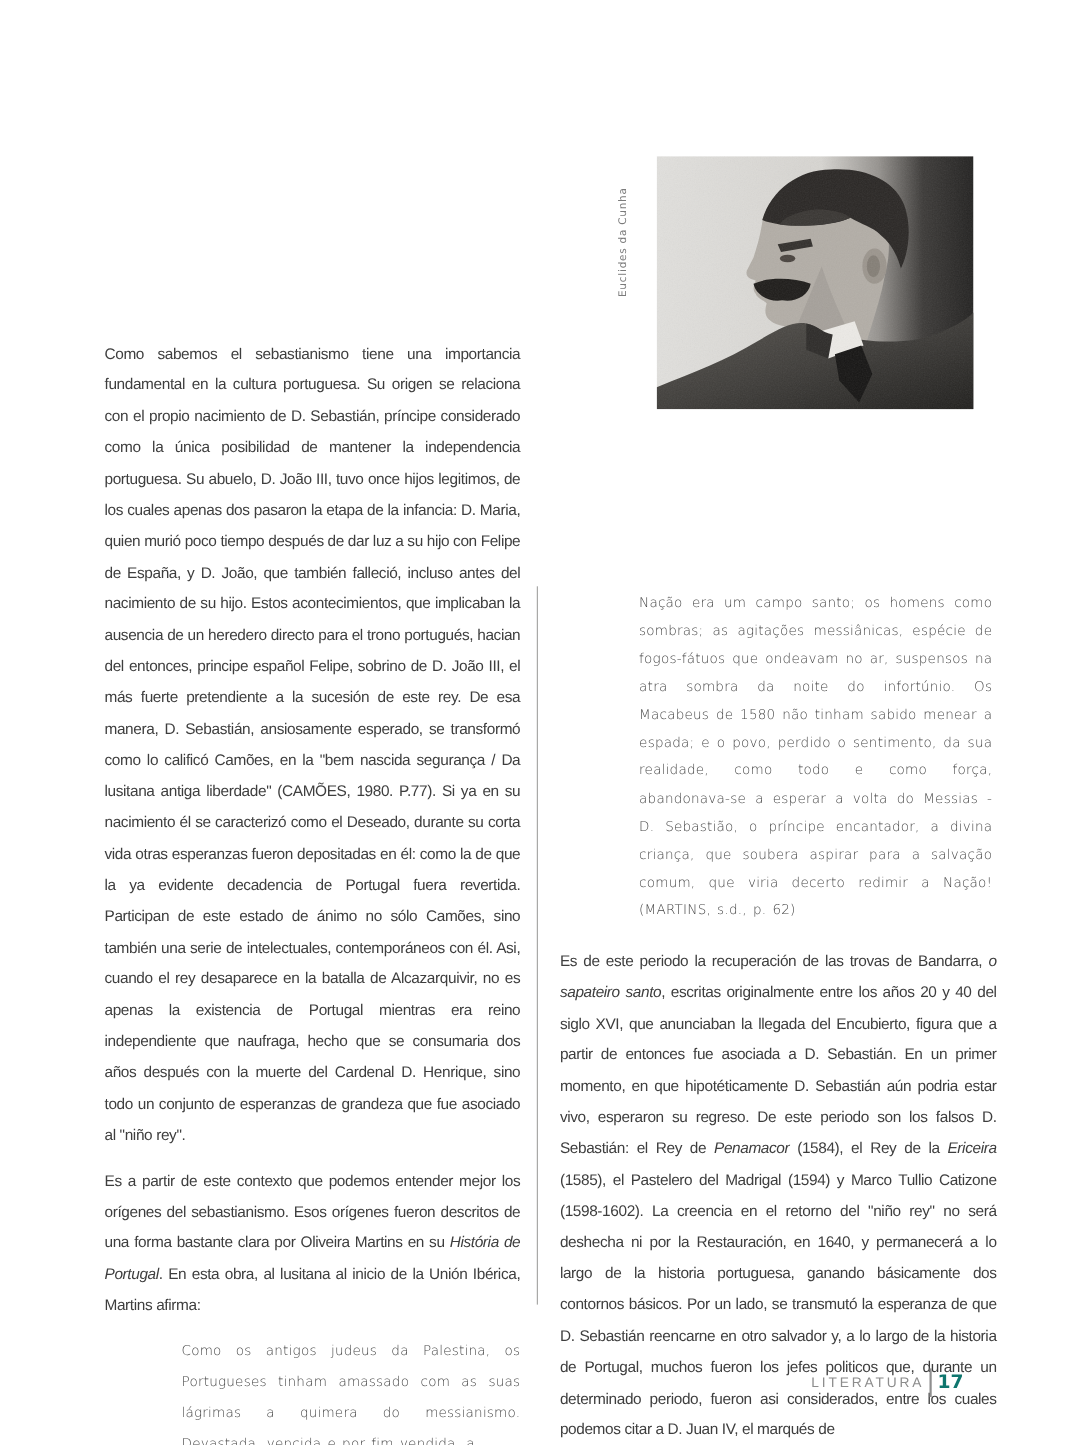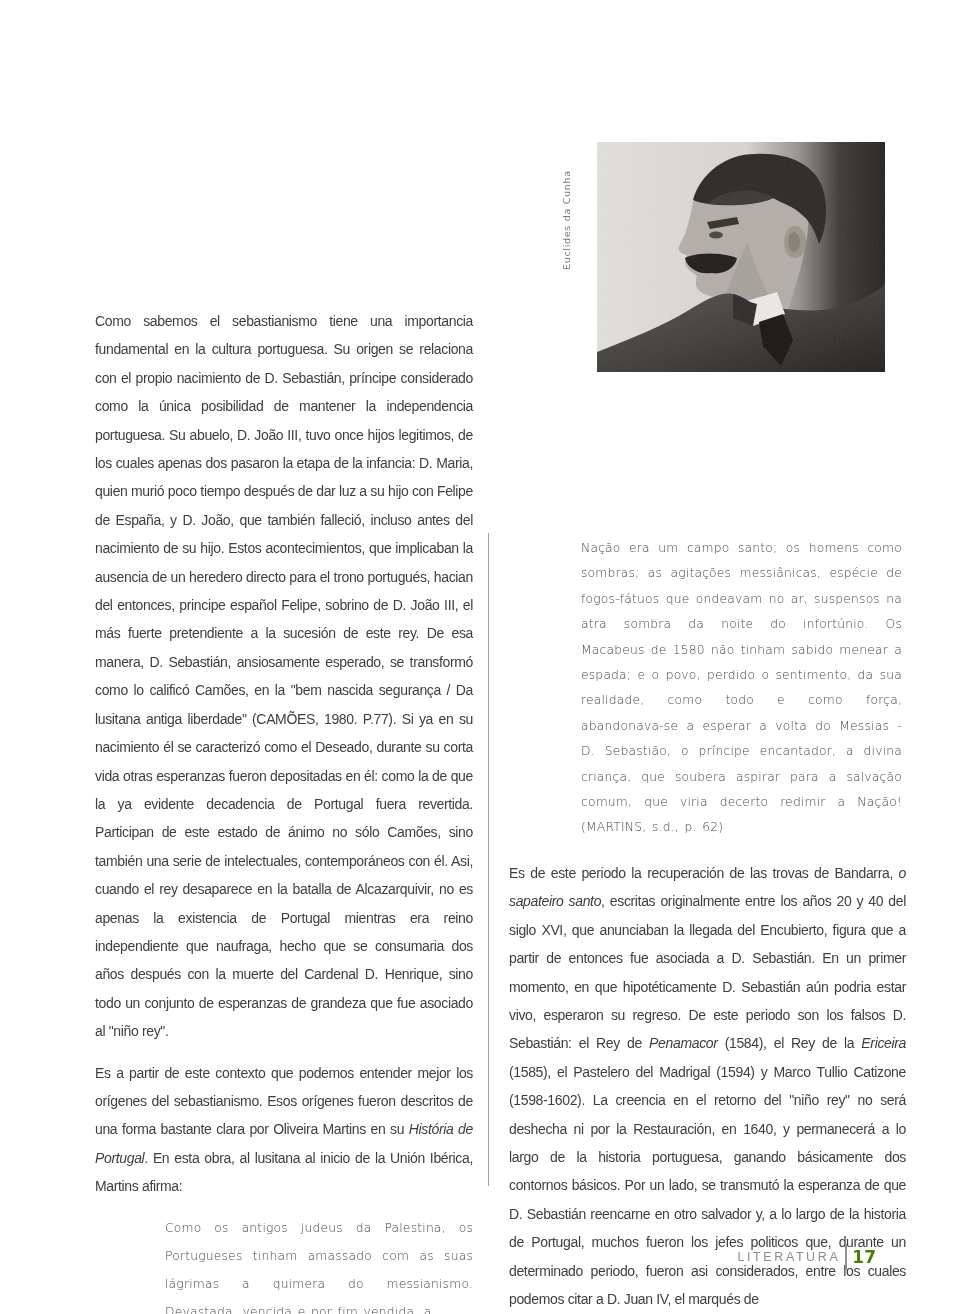--- a/index.html
+++ b/index.html
@@ -35,21 +35,21 @@
     letter-spacing:.2px;word-spacing:1.5px;
     color:#474747;text-align:justify;
   }
   .col-left .quote{margin:2px 0 14px 70px;line-height:28px;}
   .col-right .quote{margin:0 4px 18px 72px;line-height:25.4px;}
 
   
   .footer{position:absolute;top:1244px;right:104px;display:flex;align-items:center;gap:5px;}
   .footer-section{font-size:12.5px;letter-spacing:2.6px;color:#8c8c8c;}
   .footer-bar{width:2px;height:26px;background:#8e8e8e;}
-  .footer-page{font-size:17px;font-weight:bold;color:#4d7c0f;font-family:"DejaVu Sans",sans-serif;}
+  .footer-page{font-size:17px;font-weight:bold;color:#0f766e;font-family:"DejaVu Sans",sans-serif;}
 </style>
 </head>
 <body>
 
 <div class="page">
 
   <div class="photo-caption">Euclides da Cunha</div>
 
   <div class="photo">
     <svg viewBox="0 0 288 230" preserveAspectRatio="none" aria-hidden="true">

